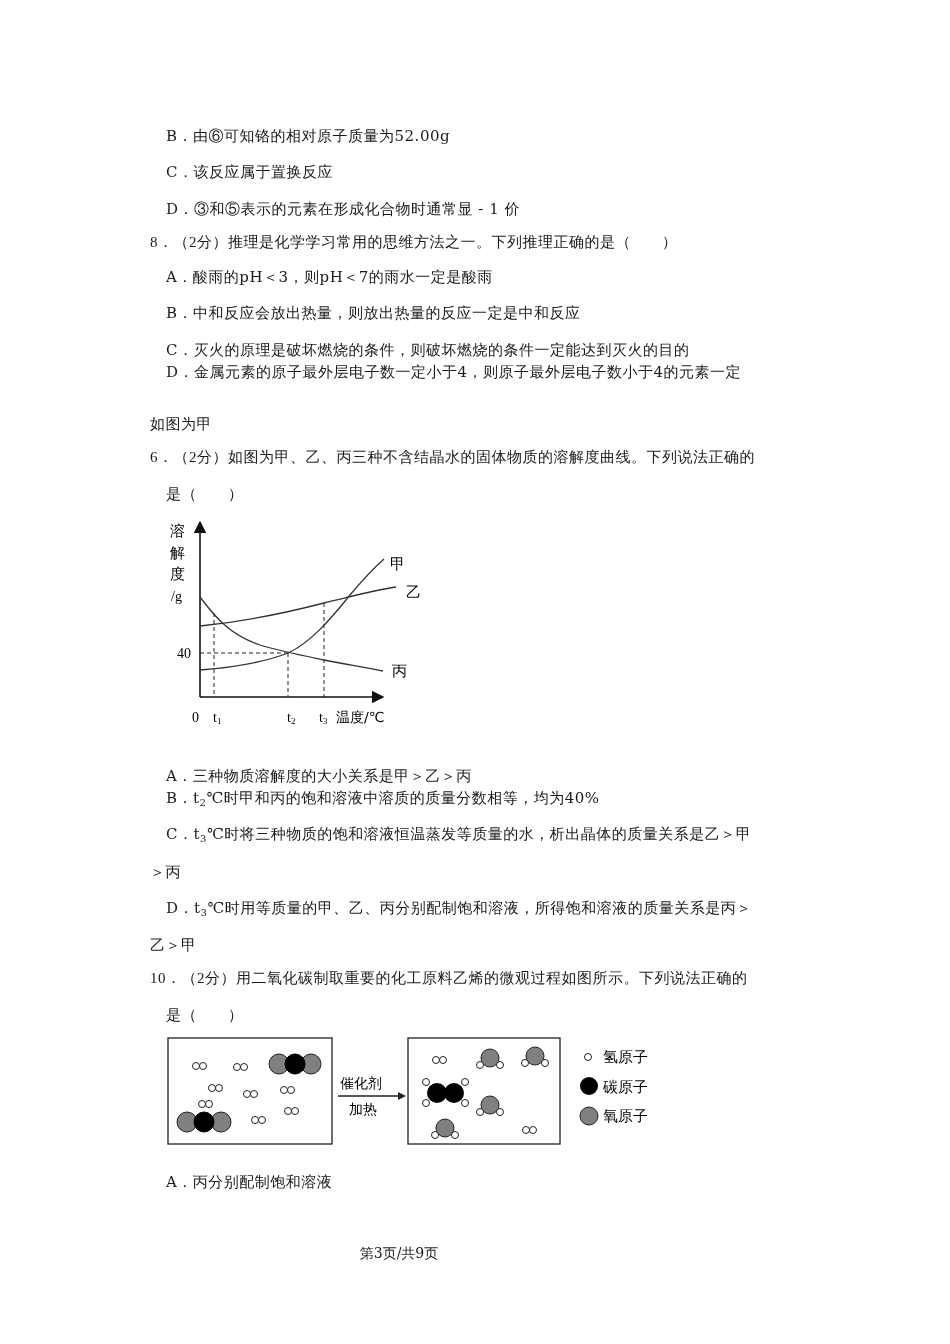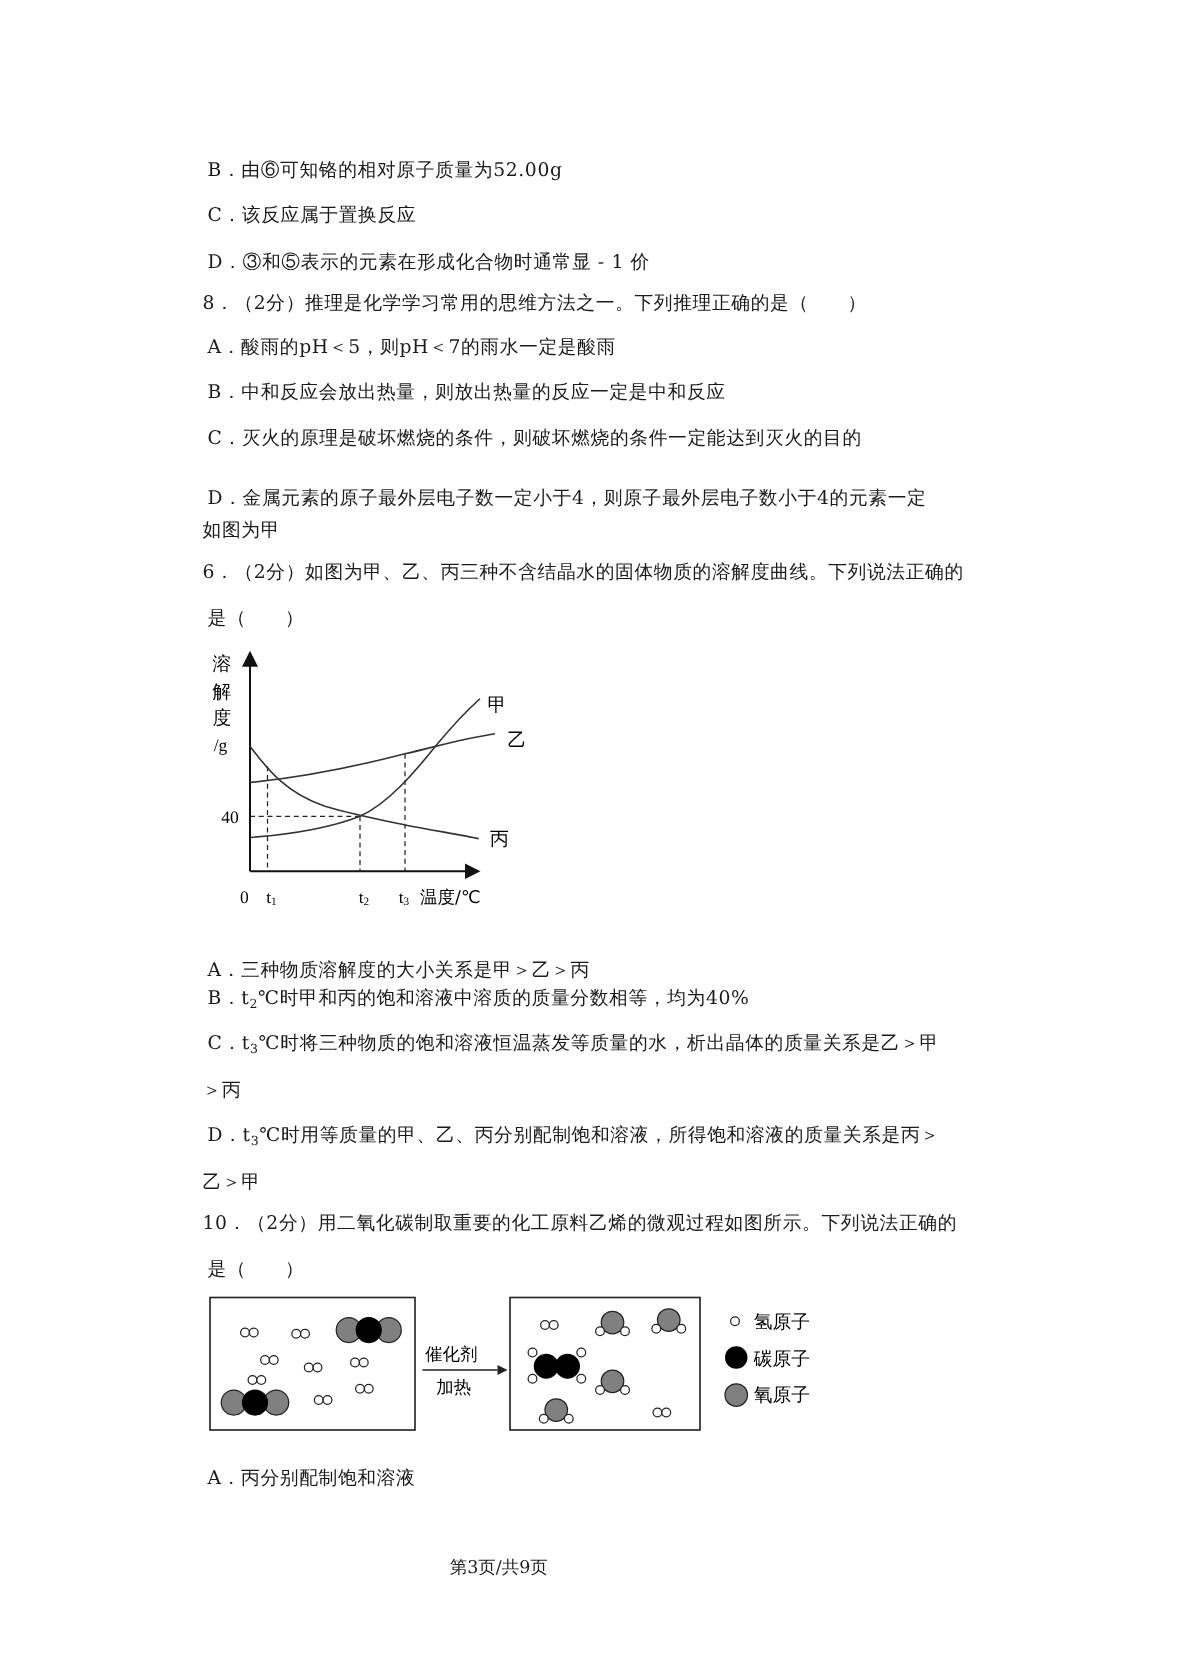--- a/index.html
+++ b/index.html
@@ -1,36 +1,36 @@
 <!DOCTYPE html>
 <html><head>
 <meta charset="utf-8">
 <style>
   html, body { margin: 0; padding: 0; background: #ffffff; }
   body { width: 950px; height: 1344px; position: relative; overflow: hidden;
          font-family: "DejaVu Serif", "Liberation Serif", serif; color: #1a1a1a; }
   .line { position: absolute; font-size: 15px; line-height: 20px; white-space: nowrap; letter-spacing: 0.5px; }
   .ind { left: 166px; }
-  .noind { left: 162px; }
+  .noind { left: 150px; font-family: Liberation Serif, serif; }
   sub { font-size: 10px; vertical-align: -3px; line-height: 0; }
   .fig { position: absolute; }
   .footer { position: absolute; top: 1245px; left: 0; width: 798px; text-align: center; font-size: 14px; }
 </style>
 </head>
 <body>
 
 <div class="line ind" style="top:126px">B．由⑥可知铬的相对原子质量为52.00g</div>
 <div class="line ind" style="top:162px">C．该反应属于置换反应</div>
 <div class="line ind" style="top:199px">D．③和⑤表示的元素在形成化合物时通常显 - 1 价</div>
 
 <div class="line noind" style="top:232px">8．（2分）推理是化学学习常用的思维方法之一。下列推理正确的是（　　）</div>
-<div class="line ind" style="top:267px">A．酸雨的pH＜5，则pH＜7的雨水一定是酸雨</div>
+<div class="line ind" style="top:267px">A．酸雨的pH＜3，则pH＜7的雨水一定是酸雨</div>
 <div class="line ind" style="top:303px">B．中和反应会放出热量，则放出热量的反应一定是中和反应</div>
 <div class="line ind" style="top:340px">C．灭火的原理是破坏燃烧的条件，则破坏燃烧的条件一定能达到灭火的目的</div>
-<div class="line ind" style="top:388px">D．金属元素的原子最外层电子数一定小于4，则原子最外层电子数小于4的元素一定</div>
+<div class="line ind" style="top:362px">D．金属元素的原子最外层电子数一定小于4，则原子最外层电子数小于4的元素一定</div>
 <div class="line noind" style="top:414px">如图为甲</div>
 
 <div class="line noind" style="top:447px">6．（2分）如图为甲、乙、丙三种不含结晶水的固体物质的溶解度曲线。下列说法正确的</div>
 <div class="line ind" style="top:484px">是（　　）</div>
 
 <div class="fig" style="left:160px; top:515px; width:270px; height:215px;">
   <svg width="270" height="215" viewBox="0 0 270 215">
     <defs>
       <marker id="arr" markerWidth="8" markerHeight="8" refX="4" refY="4" orient="auto">
         <path d="M0,0 L8,4 L0,8 z" fill="#111"></path>

